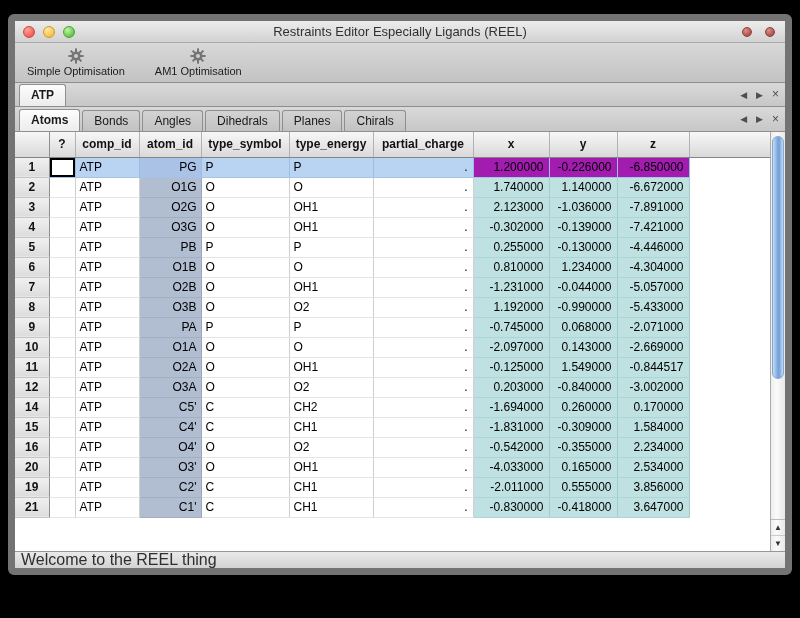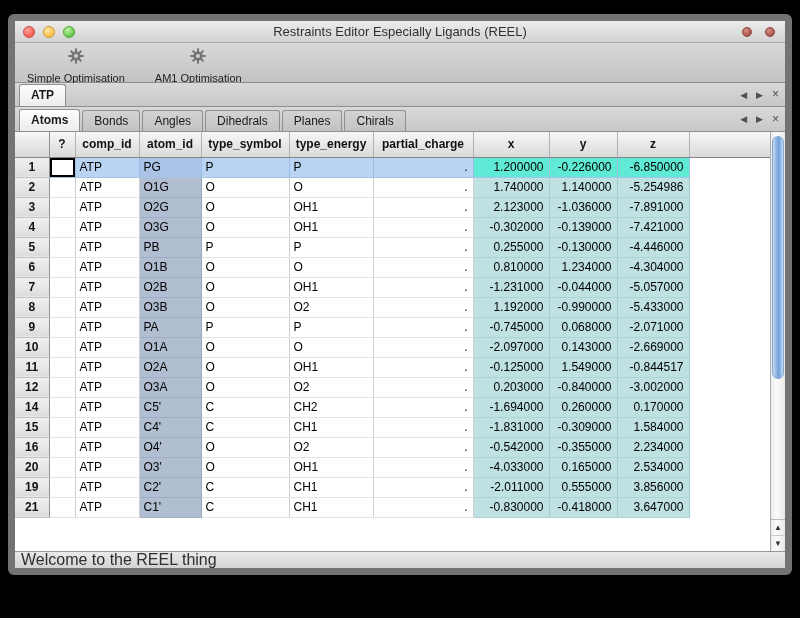--- a/index.html
+++ b/index.html
@@ -42,21 +42,21 @@
   .tb-dot { width: 10px; height: 10px; border-radius: 50%;
     background: radial-gradient(circle at 35% 30%, #d98f88, #a94f47 75%); border: 1px solid #8c423c; }
   
   .toolbar {
     height: 40px; flex: 0 0 40px;
     background: linear-gradient(#d8d8d8, #c3c3c3);
     border-bottom: 1px solid #8e8e8e;
     display: flex; align-items: flex-start;
     padding: 2px 6px 0 6px; gap: 18px;
   }
-  .tool { display: flex; flex-direction: column; align-items: center; gap: 8px; padding: 2px 6px; cursor: default; }
+  .tool { display: flex; flex-direction: column; align-items: center; gap: 1px; padding: 2px 6px; cursor: default; }
   .tool-label { font-size: 11px; color: #1c1c1c; white-space: nowrap; }
   .gear-wrap { height: 17px; display: flex; align-items: center; }
   
   .tabrow {
     position: relative;
     background: linear-gradient(#d9d9d9, #c7c7c7);
     border-bottom: 1px solid #8f8f8f;
     display: flex; align-items: flex-end;
     padding-left: 4px;
   }
@@ -107,26 +107,26 @@
     text-align: center;
   }
   thead th.corner { border-right: 1px solid #8f8f8f; }
   td {
     background: #fff;
     border-right: 1px solid #cfcfcf;
     border-bottom: 1px solid #e4e4e4;
     padding: 0 4px; color: #000;
   }
   td.num { text-align: right; padding-right: 5px; }
-  td.c-atom { background: #b1bdd1; border-right-color: #9aa6bb; border-bottom-color: #a2aec3; }
+  td.c-atom { background: #b1bdd1; border-right-color: #9aa6bb; border-bottom-color: #a2aec3; text-align: right; }
   td.c-x, td.c-y, td.c-z { background: #bfe1e1; border-right-color: #a3cccc; border-bottom-color: #aed5d5; }
   td.c-fill { border-right: none; border-bottom: none; background: #fff; }
   tr.selected td { background: #b9d3f3; border-bottom-color: #a6c3e6; border-right-color: #9fbde2; }
   tr.selected td.c-atom { background: #a9c2e6; }
-  tr.selected td.c-x, tr.selected td.c-y, tr.selected td.c-z { background: #5eead4; }
+  tr.selected td.c-x, tr.selected td.c-y, tr.selected td.c-z { background: #a21caf; }
   tr.selected td.c-q {
     background: #fff;
     box-shadow: inset 0 0 0 2px #000;
   }
   tr.selected td.c-fill { background: #fff; box-shadow: none; }
   
   .vscroll {
     position: absolute; right: 0; top: 0; bottom: 0; width: 15px;
     background: linear-gradient(90deg, #eee, #fafafa 40%, #e8e8e8);
     border-left: 1px solid #ababab;
@@ -293,21 +293,21 @@
             <tr>
     <th class="rownum">2</th>
     <td class="c-q"></td>
     <td class="c-comp">ATP</td>
     <td class="c-atom">O1G</td>
     <td class="c-sym">O</td>
     <td class="c-energy">O</td>
     <td class="c-charge num">.</td>
     <td class="c-x num">1.740000</td>
     <td class="c-y num">1.140000</td>
-    <td class="c-z num">-5.254986</td>
+    <td class="c-z num">-6.672000</td>
     <td class="c-fill"></td>
   </tr>
             <tr>
     <th class="rownum">3</th>
     <td class="c-q"></td>
     <td class="c-comp">ATP</td>
     <td class="c-atom">O2G</td>
     <td class="c-sym">O</td>
     <td class="c-energy">OH1</td>
     <td class="c-charge num">.</td>

